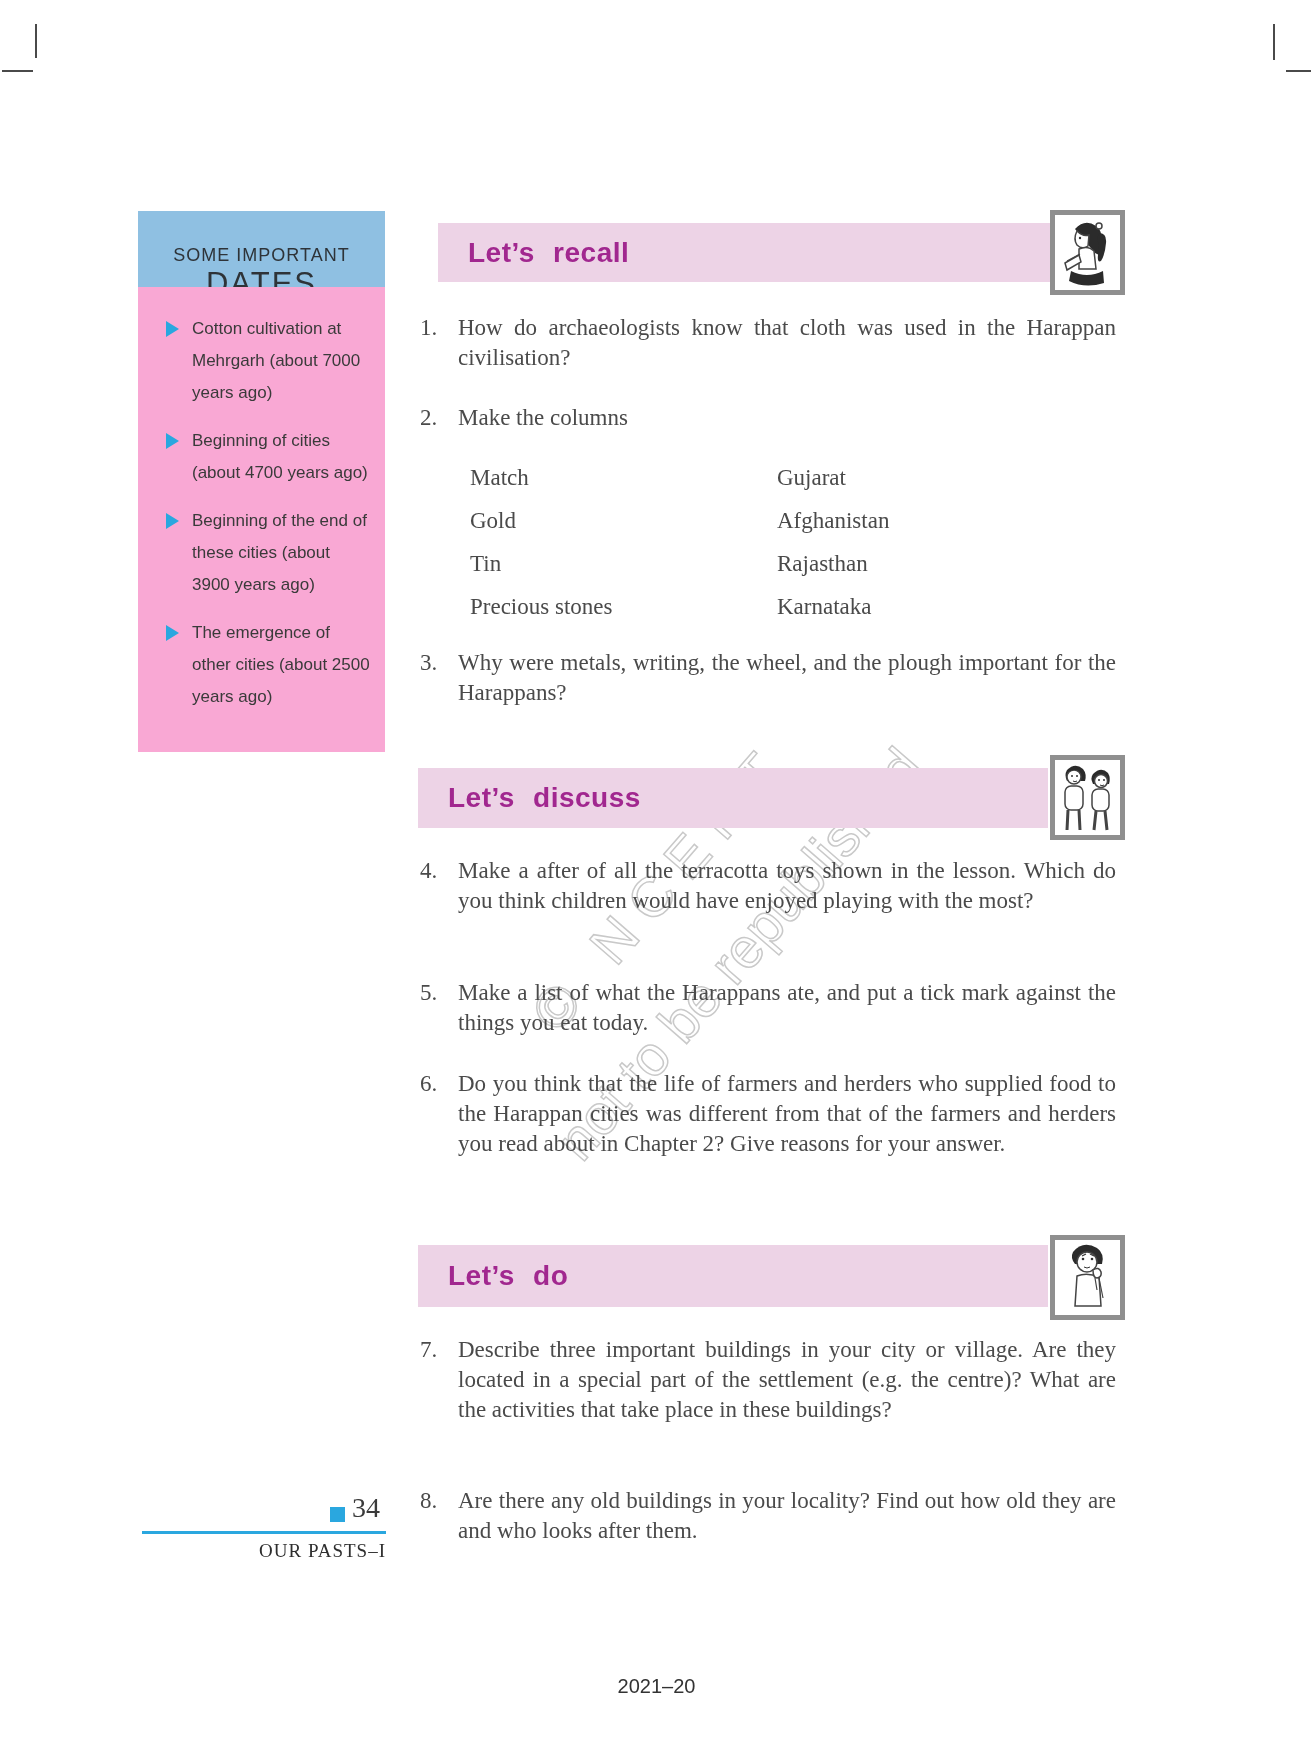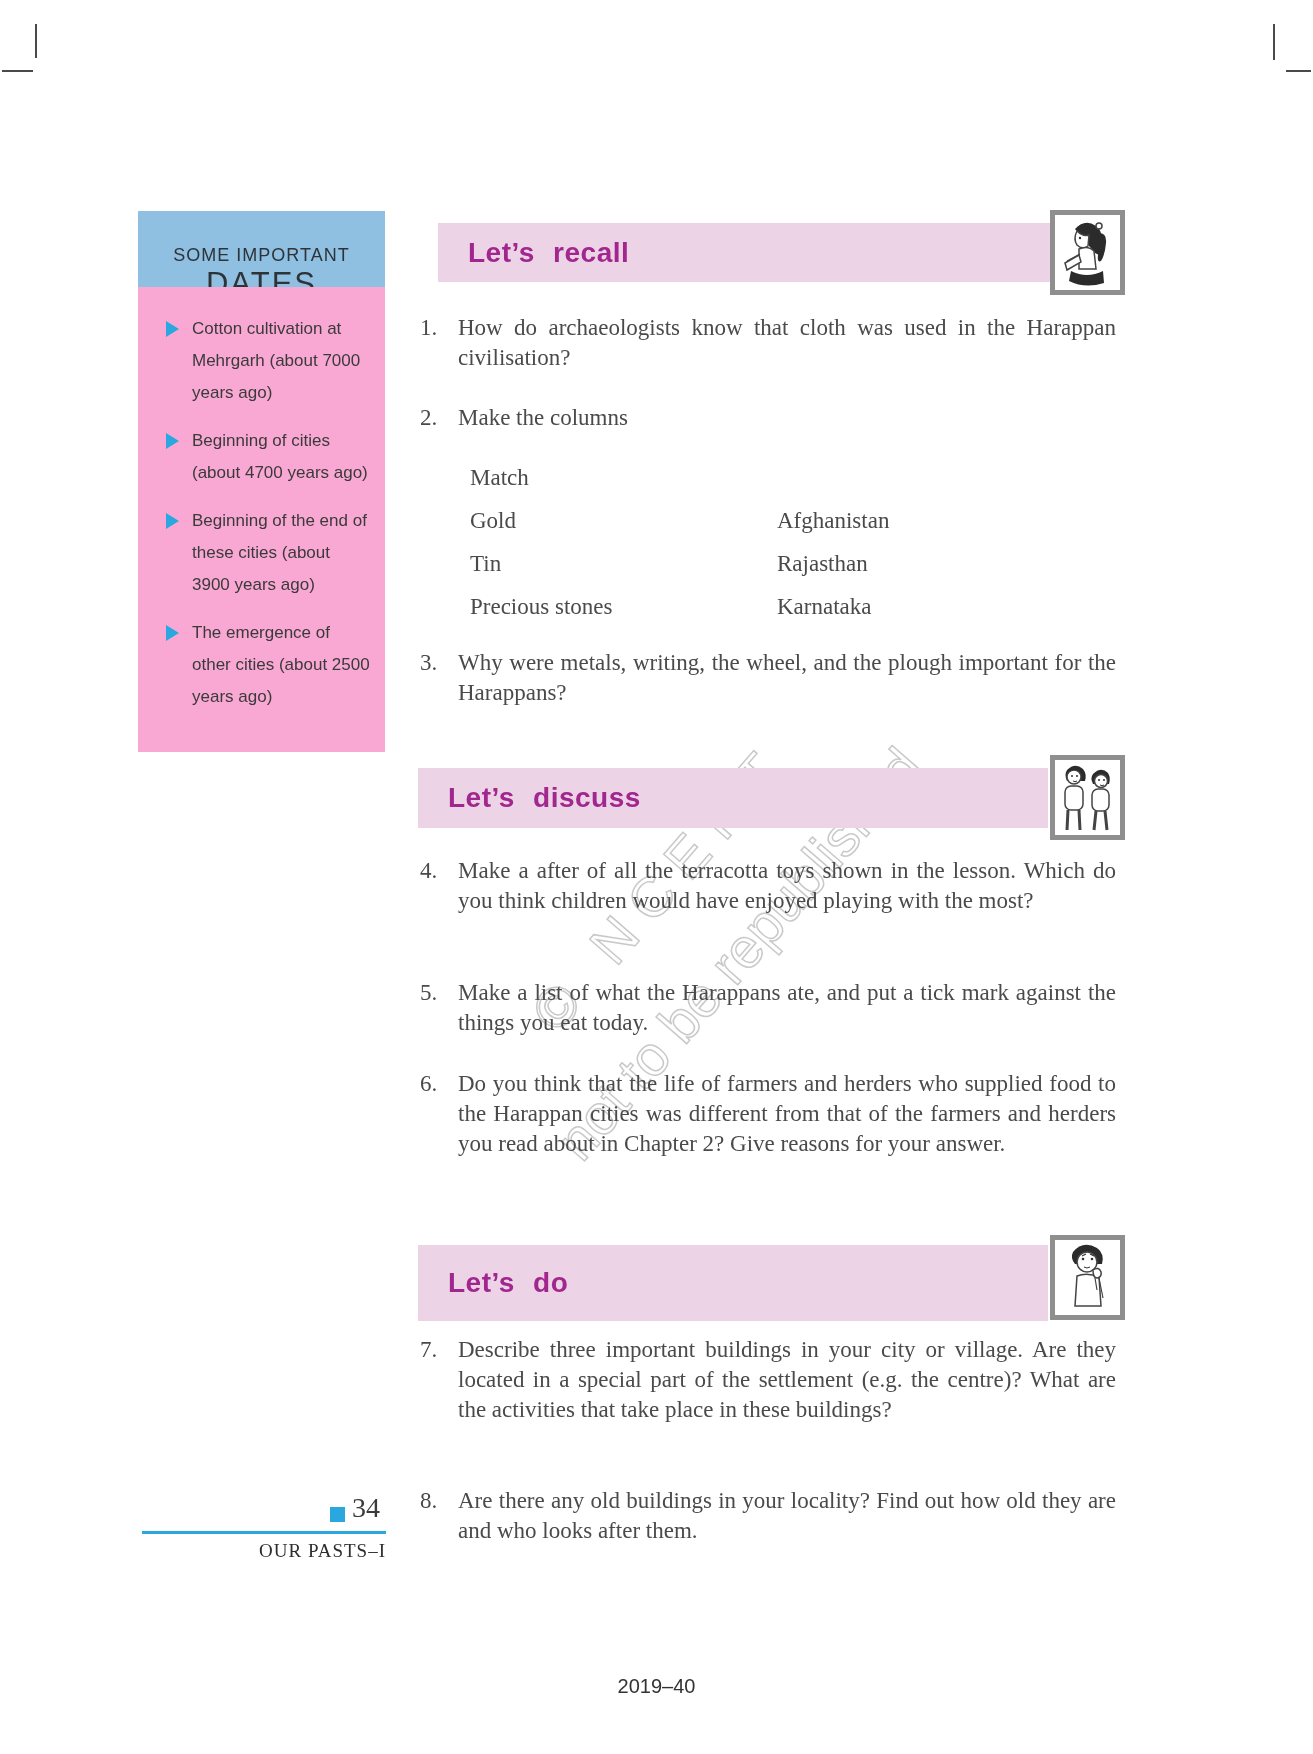--- a/index.html
+++ b/index.html
@@ -124,20 +124,21 @@
     <div class="qtext">How do archaeologists know that cloth was used in the Harappan civilisation?</div>
   </div>
   <div class="question" style="top:403px;height:32px;">
     <div class="qnum">2.</div>
     <div class="qtext single">Make the columns</div>
   </div>
 
   <div class="match">
     <div class="row">
       <div class="cl">Match</div>
+      <div class="cr">Gujarat</div>
     </div>
     <div class="row">
       <div class="cl">Gold</div>
       <div class="cr">Afghanistan</div>
     </div>
     <div class="row">
       <div class="cl">Tin</div>
       <div class="cr">Rajasthan</div>
     </div>
     <div class="row">
@@ -179,21 +180,21 @@
   </div>
   <div class="question" style="top:978px;height:62px;">
     <div class="qnum">5.</div>
     <div class="qtext">Make a list of what the Harappans ate, and put a tick mark against the things you eat today.</div>
   </div>
   <div class="question" style="top:1069px;height:122px;">
     <div class="qnum">6.</div>
     <div class="qtext">Do you think that the life of farmers and herders who supplied food to the Harappan cities was different from that of the farmers and herders you read about in Chapter 2? Give reasons for your answer.</div>
   </div>
 
-  <div class="banner" style="top:1245px;height:76px;">
+  <div class="banner" style="top:1245px;height:62px;">
     <div class="heading">Let’s  do</div>
   </div>
   <div class="illus" style="left:1050px;top:1235px;">
     <svg viewBox="0 0 65 75" xmlns="http://www.w3.org/2000/svg">
       <path d="M18 12 Q28 0 42 8 Q50 14 47 24 L20 24 Q15 18 18 12 Z" fill="#2b2b2b"></path>
       <circle cx="32" cy="22" r="10" fill="#fff" stroke="#444" stroke-width="1.5"></circle>
       <path d="M20 14 Q32 6 45 13 L44 10 Q32 2 21 10 Z" fill="#2b2b2b"></path>
       <circle cx="28" cy="19" r="1.3" fill="#333"></circle>
         <circle cx="37" cy="19" r="1.3" fill="#333"></circle>
       <path d="M27 16 l4 -2 M35 14 l4 2" stroke="#333" stroke-width="1.2" fill="none"></path>
@@ -210,15 +211,15 @@
   </div>
   <div class="question" style="top:1486px;height:62px;">
     <div class="qnum">8.</div>
     <div class="qtext">Are there any old buildings in your locality? Find out how old they are and who looks after them.</div>
   </div>
 
   <div class="page-square"></div>
   <div class="page-number">34</div>
   <div class="footer-rule"></div>
   <div class="footer-title">OUR PASTS–I</div>
-  <div class="year">2019–40</div>
+  <div class="year">2021–20</div>
 
 </div>
 
 </body></html>

